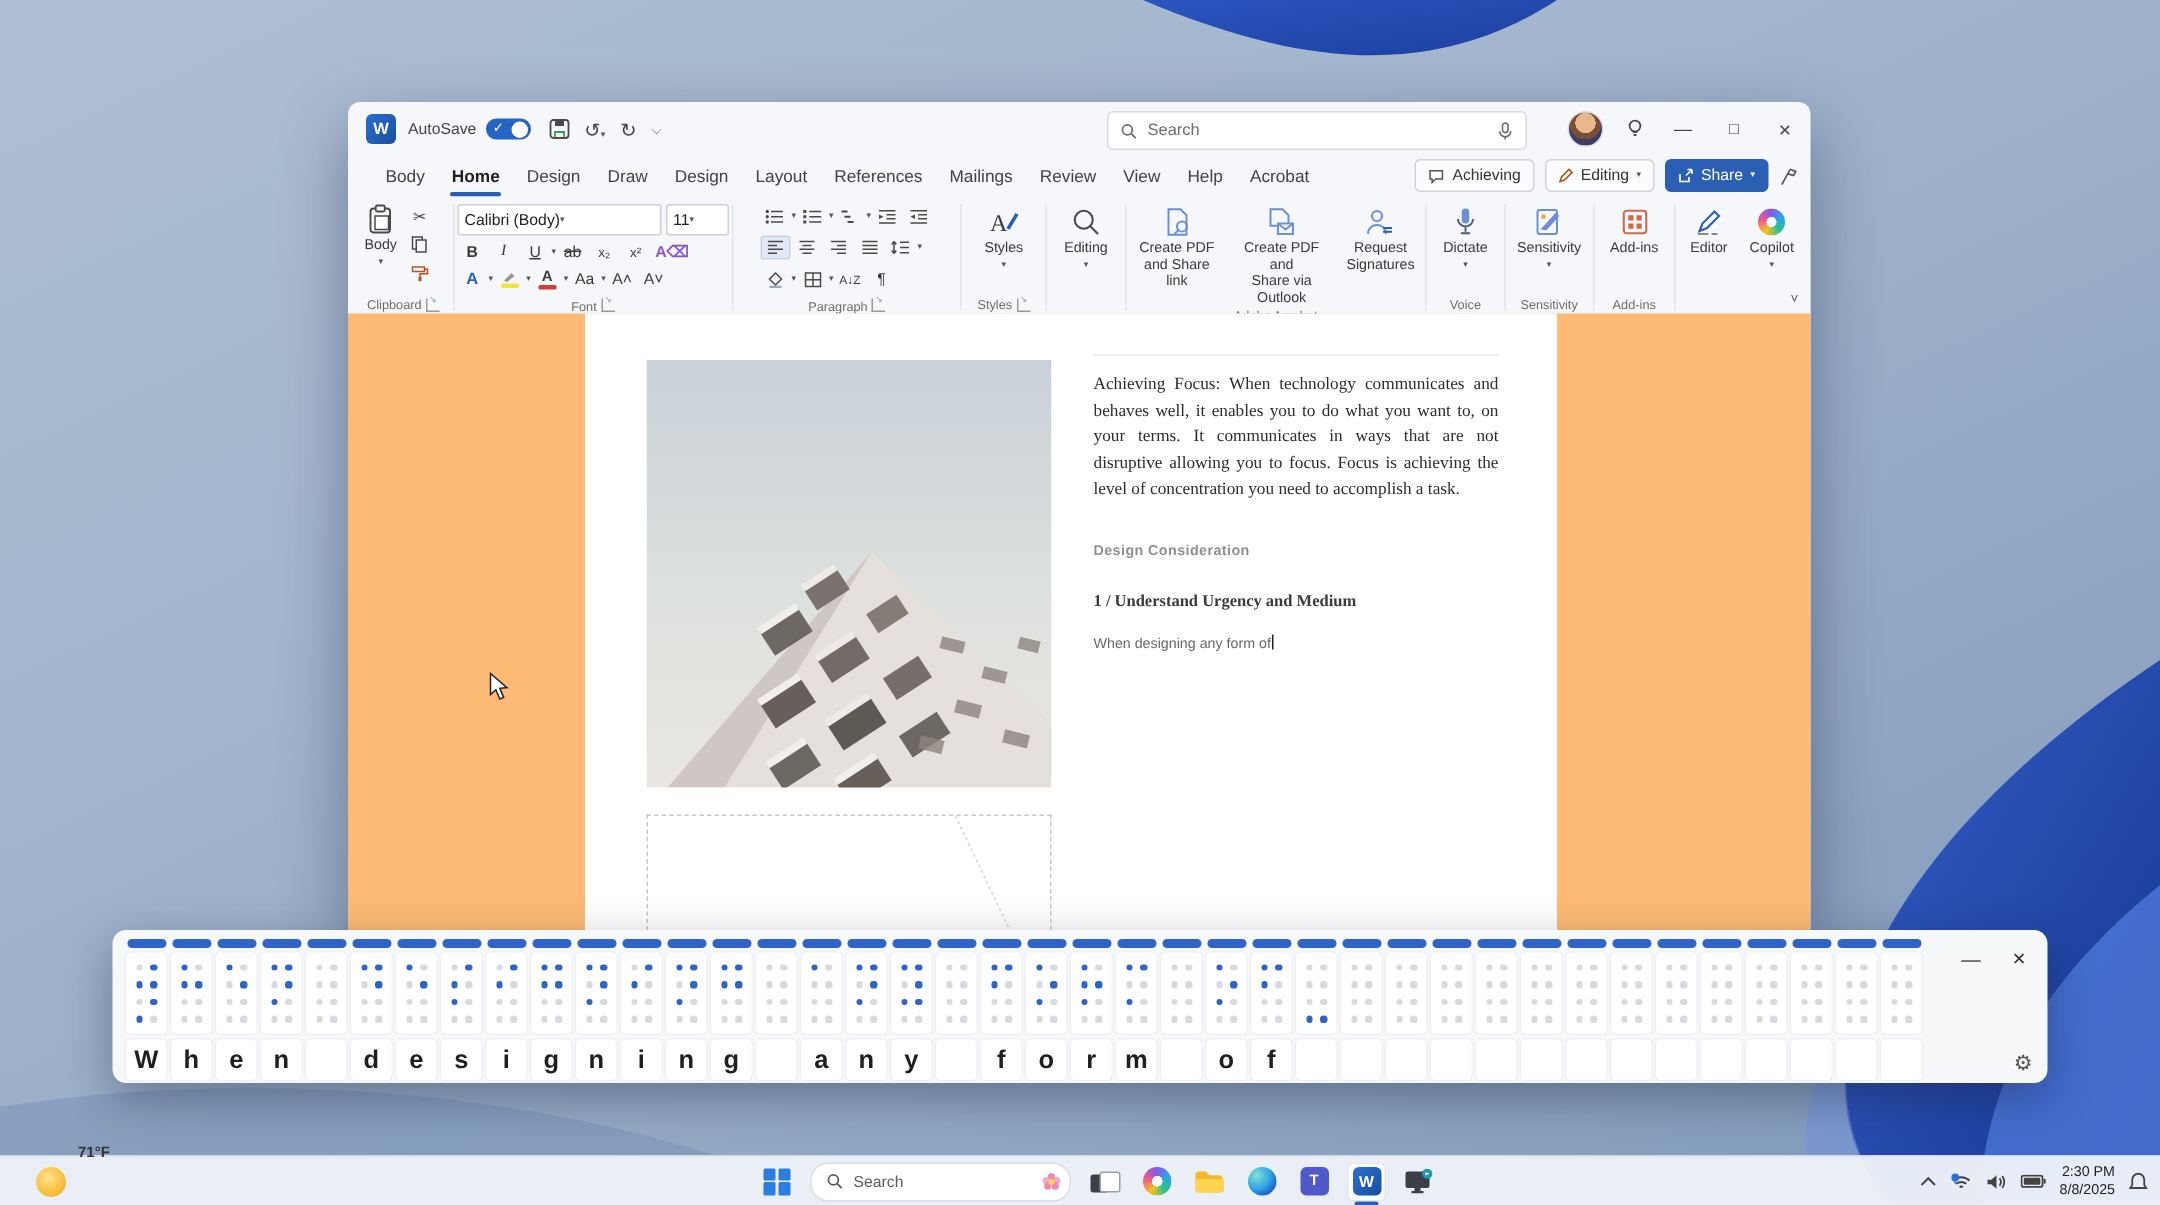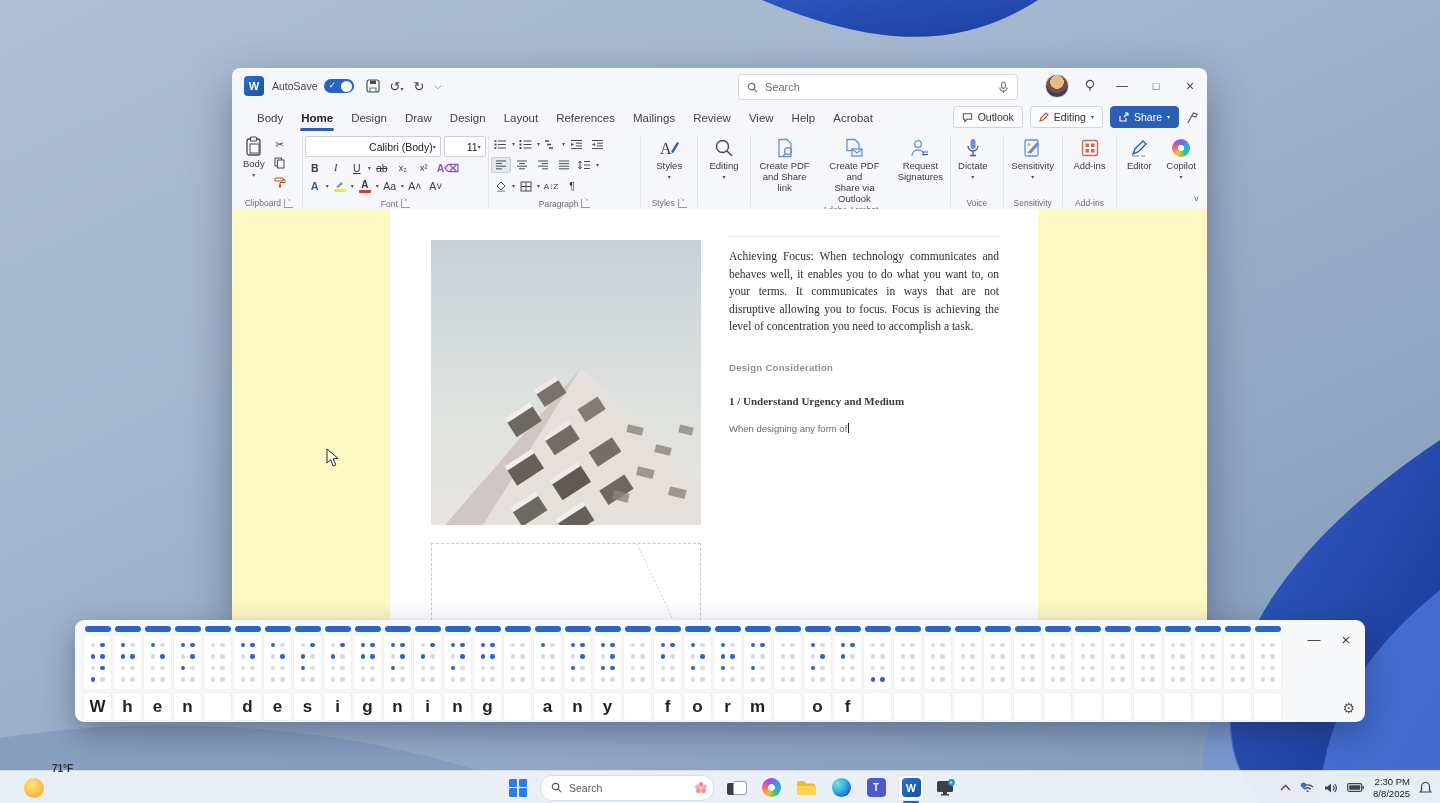--- a/index.html
+++ b/index.html
@@ -53,23 +53,23 @@
   .bigbtn{display:flex;flex-direction:column;align-items:center;justify-content:flex-start;gap:2px;
     padding:4px 5px 0 5px;font-size:9.5px;color:#3b3a39;text-align:center;line-height:1.15;}
   .bigbtn .bi{height:22px;display:flex;align-items:center;justify-content:center;}
   .chev{font-size:6px;color:#555;line-height:1;}
   .minirows{display:flex;flex-direction:column;justify-content:space-between;height:58px;padding:3px 0;}
   .mr{display:flex;align-items:center;gap:1px;}
   .fbtn{min-width:16px;height:16px;display:flex;align-items:center;justify-content:center;border-radius:2px;
     font-size:10.5px;color:#3b3a39;padding:0 2px;}
   .fbtn.sel{background:#e3e9f4;box-shadow:inset 0 0 0 1px #c3cfe3;}
   .combo{height:19px;background:#fff;border:1px solid #cdd0d6;border-radius:2px;display:flex;align-items:center;
-    font-size:10.5px;color:#222;padding:0 4px;justify-content:flex-end;}
+    font-size:10.5px;color:#222;padding:0 4px;justify-content:flex-start;}
   .cbar{width:12px;height:3px;border-radius:1px;margin-top:-1px;}
-  .docarea{position:absolute;left:0;top:141px;right:0;bottom:0;background:#fef9c3;text-decoration:underline;}
+  .docarea{position:absolute;left:0;top:141px;right:0;bottom:0;background:#fdba74;text-decoration:underline;}
   .page{position:absolute;left:158px;top:0;width:648px;height:411px;background:#fff;}
   .docimg{position:absolute;left:41px;top:31px;width:270px;height:285px;}
   .dashedbox{position:absolute;left:41px;top:334px;width:268px;height:120px;border:1px dashed #c9c9cd;}
   .rcol{position:absolute;left:339px;top:27px;width:270px;}
   .rcol .p1{font-family:"Liberation Serif",serif;font-size:11.5px;line-height:17.6px;color:#2d2d2d;
     border-top:1px solid #e8e8e8;padding-top:11px;text-align:justify;}
   .rcol .h1{margin-top:26px;font-size:9.5px;font-weight:700;color:#8f8f92;letter-spacing:.3px;}
   .rcol .h2{margin-top:22px;font-family:"Liberation Serif",serif;font-weight:700;font-size:11px;color:#3a3a3a;}
   .rcol .p2{margin-top:13px;font-size:9.5px;line-height:15.5px;color:#828286;}
   .rcol .p3{margin-top:16px;font-size:9.5px;color:#68686c;}
@@ -203,21 +203,21 @@
         <div class="mtab">Review</div>
         <div class="mtab">View</div>
         <div class="mtab">Help</div>
         <div class="mtab">Acrobat</div>
       </div>
     <div class="mright">
       <span class="pill">
         <svg width="11" height="11" viewBox="0 0 12 12">
           <path d="M1.5 2 h9 v6 h-5 l-2.5 2.5 v-2.5 h-1.5 z" fill="none" stroke="#555" stroke-width="1.1"></path>
         </svg>
-        <span>Outlook</span>
+        <span>Achieving</span>
       </span>
       <span class="pill">
         <svg width="10" height="10" viewBox="0 0 10 10">
           <path d="M1 9 l1-3 5-5 2 2 -5 5 z" fill="none" stroke="#b5551e" stroke-width="1.1"></path>
         </svg>
         <span>Editing</span>
           <span class="chev">▾</span>
       </span>
       <span class="pill share">
         <svg width="10" height="10" viewBox="0 0 10 10">
@@ -319,21 +319,21 @@
           </div>
         </div>
       </div>
       <div class="gl">
           <span>Font</span>
           <span class="launch"></span>
         </div>
     </div>
     <div class="gsep"></div>
 
-    <div class="grp" style="width:148px;">
+    <div class="grp" style="width:148px;align-items:center;">
       <div class="gc">
         <div class="minirows" style="width:100%;">
           <div class="mr">
             <span class="fbtn">
               <svg width="13" height="11" viewBox="0 0 13 11">
                   <circle cx="1.5" cy="2" r="1.1" fill="#4a4a4a"></circle>
                   <circle cx="1.5" cy="5.5" r="1.1" fill="#4a4a4a"></circle>
                   <circle cx="1.5" cy="9" r="1.1" fill="#4a4a4a"></circle>
                   <path d="M4 2 h8 M4 5.5 h8 M4 9 h8" stroke="#4a4a4a"></path>
                 </svg>
@@ -493,21 +493,21 @@
           <span><span>Request</span><br><span>Signatures</span></span>
         </div>
       </div>
       <div class="gl">
           <span>Adobe Acrobat</span>
         </div>
     </div>
     <div class="gsep"></div>
 
     <div class="grp" style="width:48px;">
-      <div class="gc" style="width:100%;">
+      <div class="gc" style="justify-content:center;width:100%;">
         <div class="bigbtn">
           <span class="bi">
             <svg width="16" height="20" viewBox="0 0 16 20">
               <rect x="5.5" y="1" width="5" height="10" rx="2.5" fill="#6b8fd4"></rect>
               <path d="M3 8 a5 5 0 0 0 10 0 M8 13.5 v3 M5 17.5 h6" fill="none" stroke="#4a5a77" stroke-width="1.3"></path>
             </svg>
             </span>
           <span>Dictate</span>
             <span class="chev">▾</span>
         </div>

